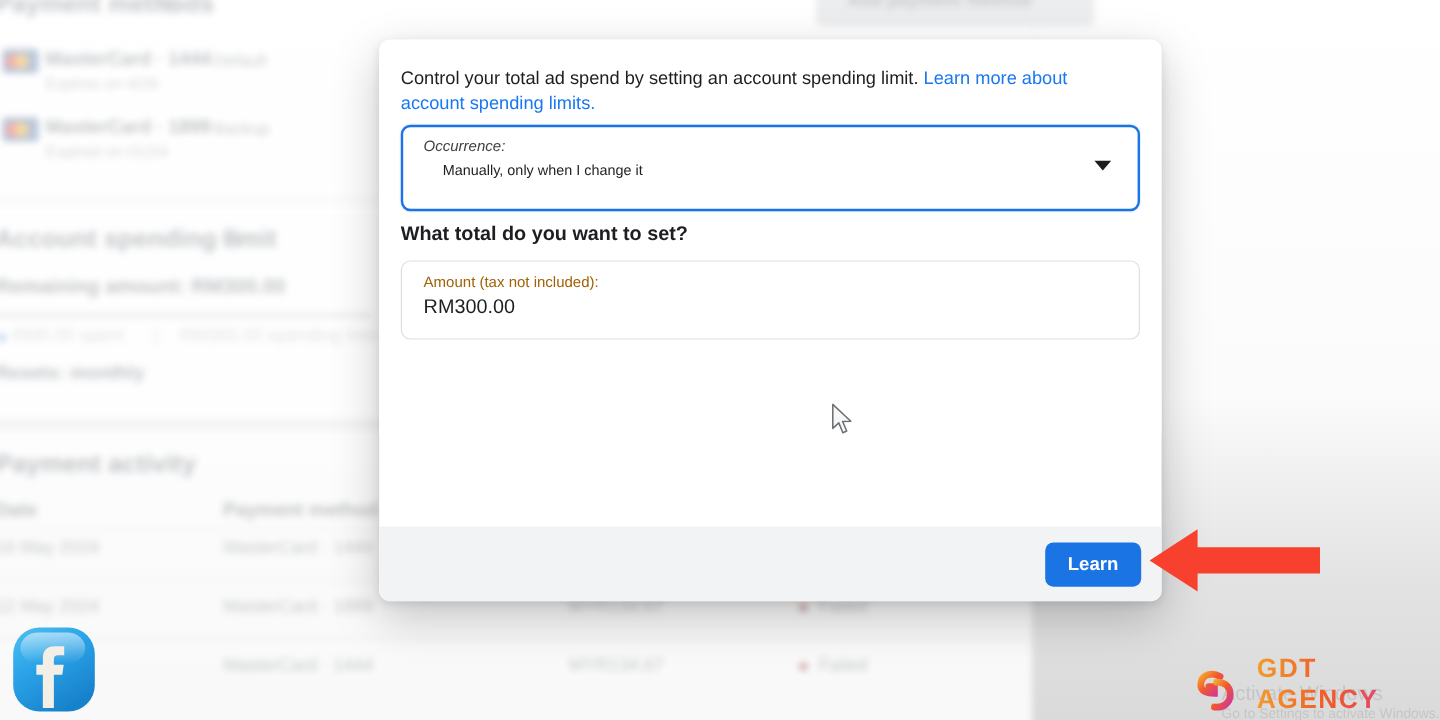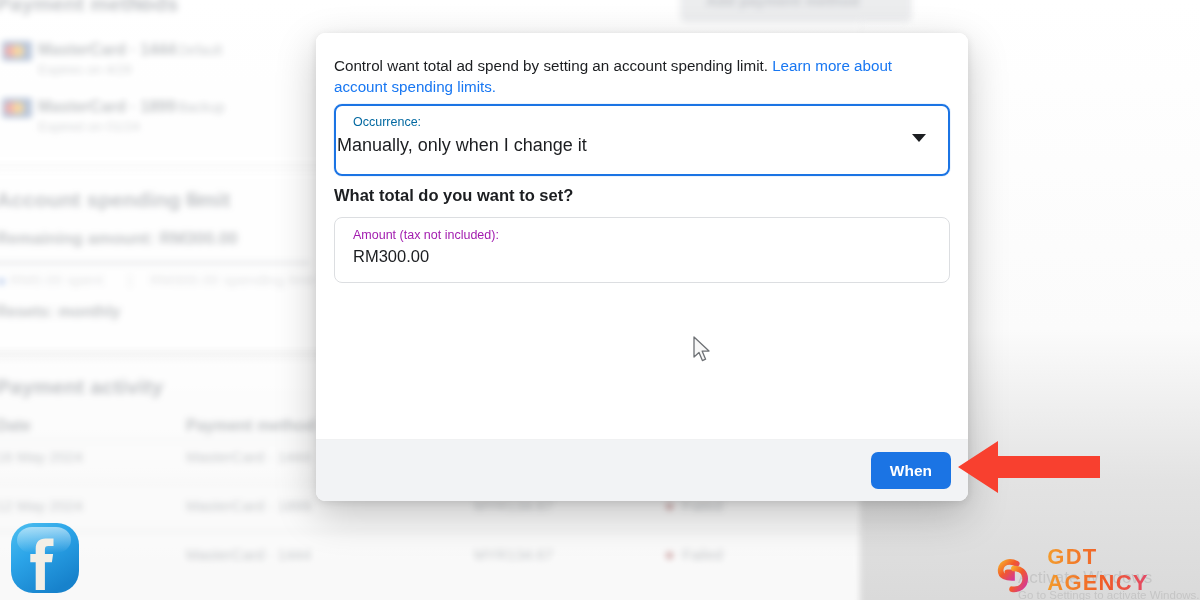--- a/index.html
+++ b/index.html
@@ -183,46 +183,47 @@
     height: 72px;
     border: 2px solid #1b74e4;
     border-radius: 8px;
     background: #ffffff;
     cursor: pointer;
     box-shadow: 0 0 0 1px rgba(27,116,228,.08);
   }
   #occurrence-label {
     position: absolute; left: 17px; top: 9px;
     font-size: 12.5px;
-    color: #0369a1;
+    color: #404040;
+    font-style: italic;
   }
   #occurrence-value {
-    position: absolute; left: 1px; top: 29px;
-    font-size: 18px;
+    position: absolute; left: 33px; top: 29px;
+    font-size: 12px;
     color: #1c1e21;
   }
   #occurrence-caret {
     position: absolute; right: 22px; top: 28px;
     width: 0; height: 0;
     border-left: 7px solid transparent;
     border-right: 7px solid transparent;
     border-top: 8px solid #1c1e21;
   }
 
   #amount-field {
     position: relative;
     height: 66px;
     border: 1px solid #dcdee1;
     border-radius: 8px;
     background: #ffffff;
   }
   #amount-label {
     position: absolute; left: 18px; top: 10px;
     font-size: 12.5px;
-    color: #a21caf;
+    color: #a16207;
   }
   #amount-value {
     position: absolute; left: 18px; top: 29px;
     font-size: 16.5px;
     color: #1c1e21;
   }
 
   #modal-footer {
     position: absolute;
     left: 0; right: 0; bottom: 0;
@@ -366,39 +367,39 @@
     <div class="bg-text" style="left:474px; top:546px;">MYR134.67</div>
     <div class="bg-bullet" style="left:666px; top:552px; background:#cc9d9d;"></div>
     <div class="bg-text" style="left:682px; top:546px;">Failed</div>
   </div>
 
   <div id="modal">
 
 
     <div id="modal-body">
 
-      <p id="modal-desc"><span>Control want total ad spend by setting an account spending limit. </span><a id="modal-desc-link" href="#">Learn more about account spending limits.</a></p>
+      <p id="modal-desc"><span>Control your total ad spend by setting an account spending limit. </span><a id="modal-desc-link" href="#">Learn more about account spending limits.</a></p>
 
 
       <div id="occurrence-field">
         <div id="occurrence-label">Occurrence:</div>
         <div id="occurrence-value">Manually, only when I change it</div>
         <div id="occurrence-caret"></div>
       </div>
 
       <div class="section-question">What total do you want to set?</div>
 
       <div id="amount-field">
         <div id="amount-label">Amount (tax not included):</div>
         <div id="amount-value">RM300.00</div>
       </div>
     </div>
 
     <div id="modal-footer">
-      <button id="save-button">When</button>
+      <button id="save-button">Learn</button>
     </div>
   </div>
 
   <svg id="red-arrow" viewBox="0 0 142 58">
     <path d="M0 29 L40 3 L40 18 L142 18 L142 40 L40 40 L40 55 Z" fill="#f8402f"></path>
   </svg>
 
   <svg id="cursor" viewBox="0 0 20 28">
     <path d="M2 1 L2 21 L7 16.4 L10.4 24.6 L13.6 23.2 L10.2 15.2 L17 15 Z" fill="#f7f7f7" stroke="#6e7175" stroke-width="1.3" stroke-linejoin="round"></path>
   </svg>

